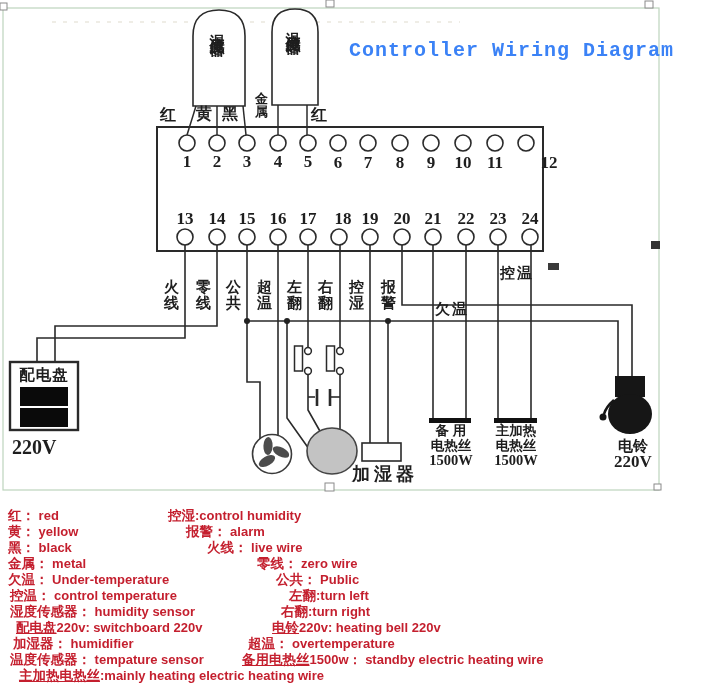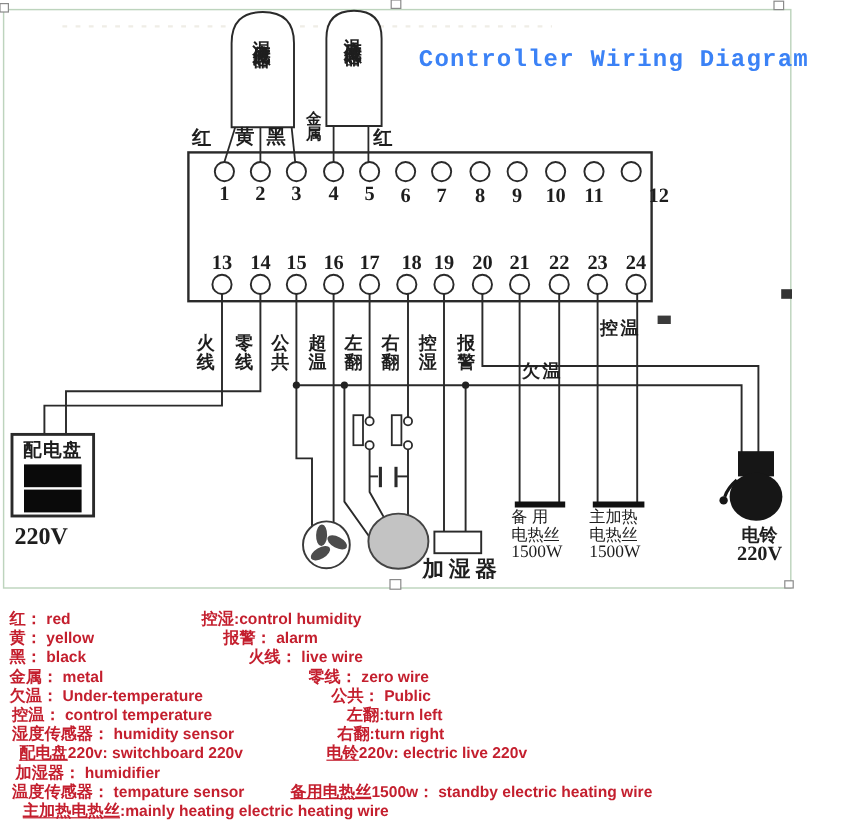--- a/index.html
+++ b/index.html
@@ -8,21 +8,21 @@
   #wiresvg{position:absolute;left:0;top:0;}
   .abs{position:absolute;}
   .title{font-family:"Liberation Mono",monospace;font-weight:bold;font-size:20px;letter-spacing:1px;}
   .vtext{writing-mode:vertical-rl;text-orientation:upright;font-weight:bold;font-size:15px;letter-spacing:2px;}
   .clabel{font-weight:bold;font-size:16px;}
   .metal{width:15px;font-weight:bold;font-size:13px;line-height:13px;word-break:break-all;text-align:center;}
   .tn{font-family:"Liberation Serif",serif;font-weight:bold;font-size:17px;width:24px;text-align:center;}
   .fn{width:17px;font-weight:bold;font-size:15px;line-height:16px;word-break:break-all;text-align:center;margin-top:27px;}
   .pair{font-weight:bold;font-size:15px;letter-spacing:2px;}
   .comp{font-weight:bold;}
-  .heater{font-weight:normal;font-size:13.5px;line-height:15px;width:50px;}
+  .heater{font-weight:bold;font-size:13.5px;line-height:15px;text-align:center;width:50px;}
   .legend-line{position:absolute;white-space:pre;font-size:13px;font-weight:bold;}
   .legend-line .cn{font-size:13.5px;}
   .legend-line .u{text-decoration:underline;}
 </style>
 </head>
 <body>
 
 <div id="stage">
 
   <svg id="wiresvg" width="723" height="500" viewBox="0 0 723 500">
@@ -226,17 +226,18 @@
     <div class="legend-line" style="left:19px;top:667px;"><span class="cn u">主加热电热丝</span><span>:mainly heating electric heating wire</span></div>
     <div class="legend-line" style="left:10px;top:651px;"><span class="cn">温度传感器：</span><span> tempature sensor</span></div>
 
     <div class="legend-line" style="left:168px;top:507px;"><span class="cn">控湿</span><span>:control humidity</span></div>
     <div class="legend-line" style="left:186px;top:523px;"><span class="cn">报警：</span><span> alarm</span></div>
     <div class="legend-line" style="left:207px;top:539px;"><span class="cn">火线：</span><span> live wire</span></div>
     <div class="legend-line" style="left:257px;top:555px;"><span class="cn">零线：</span><span> zero wire</span></div>
     <div class="legend-line" style="left:276px;top:571px;"><span class="cn">公共：</span><span> Public</span></div>
     <div class="legend-line" style="left:289px;top:587px;"><span class="cn">左翻</span><span>:turn left</span></div>
     <div class="legend-line" style="left:281px;top:603px;"><span class="cn">右翻</span><span>:turn right</span></div>
-    <div class="legend-line" style="left:272px;top:619px;"><span class="cn u">电铃</span><span>220v: electric live 220v</span></div>
+    <div class="legend-line" style="left:272px;top:619px;"><span class="cn u">电铃</span><span>220v: heating bell 220v</span></div>
+    <div class="legend-line" style="left:248px;top:635px;"><span class="cn">超温：</span><span> overtemperature</span></div>
     <div class="legend-line" style="left:242px;top:651px;"><span class="cn u">备用电热丝</span><span>1500w： standby electric heating wire</span></div>
   </div>
 
 </div>
 
 </body></html>

